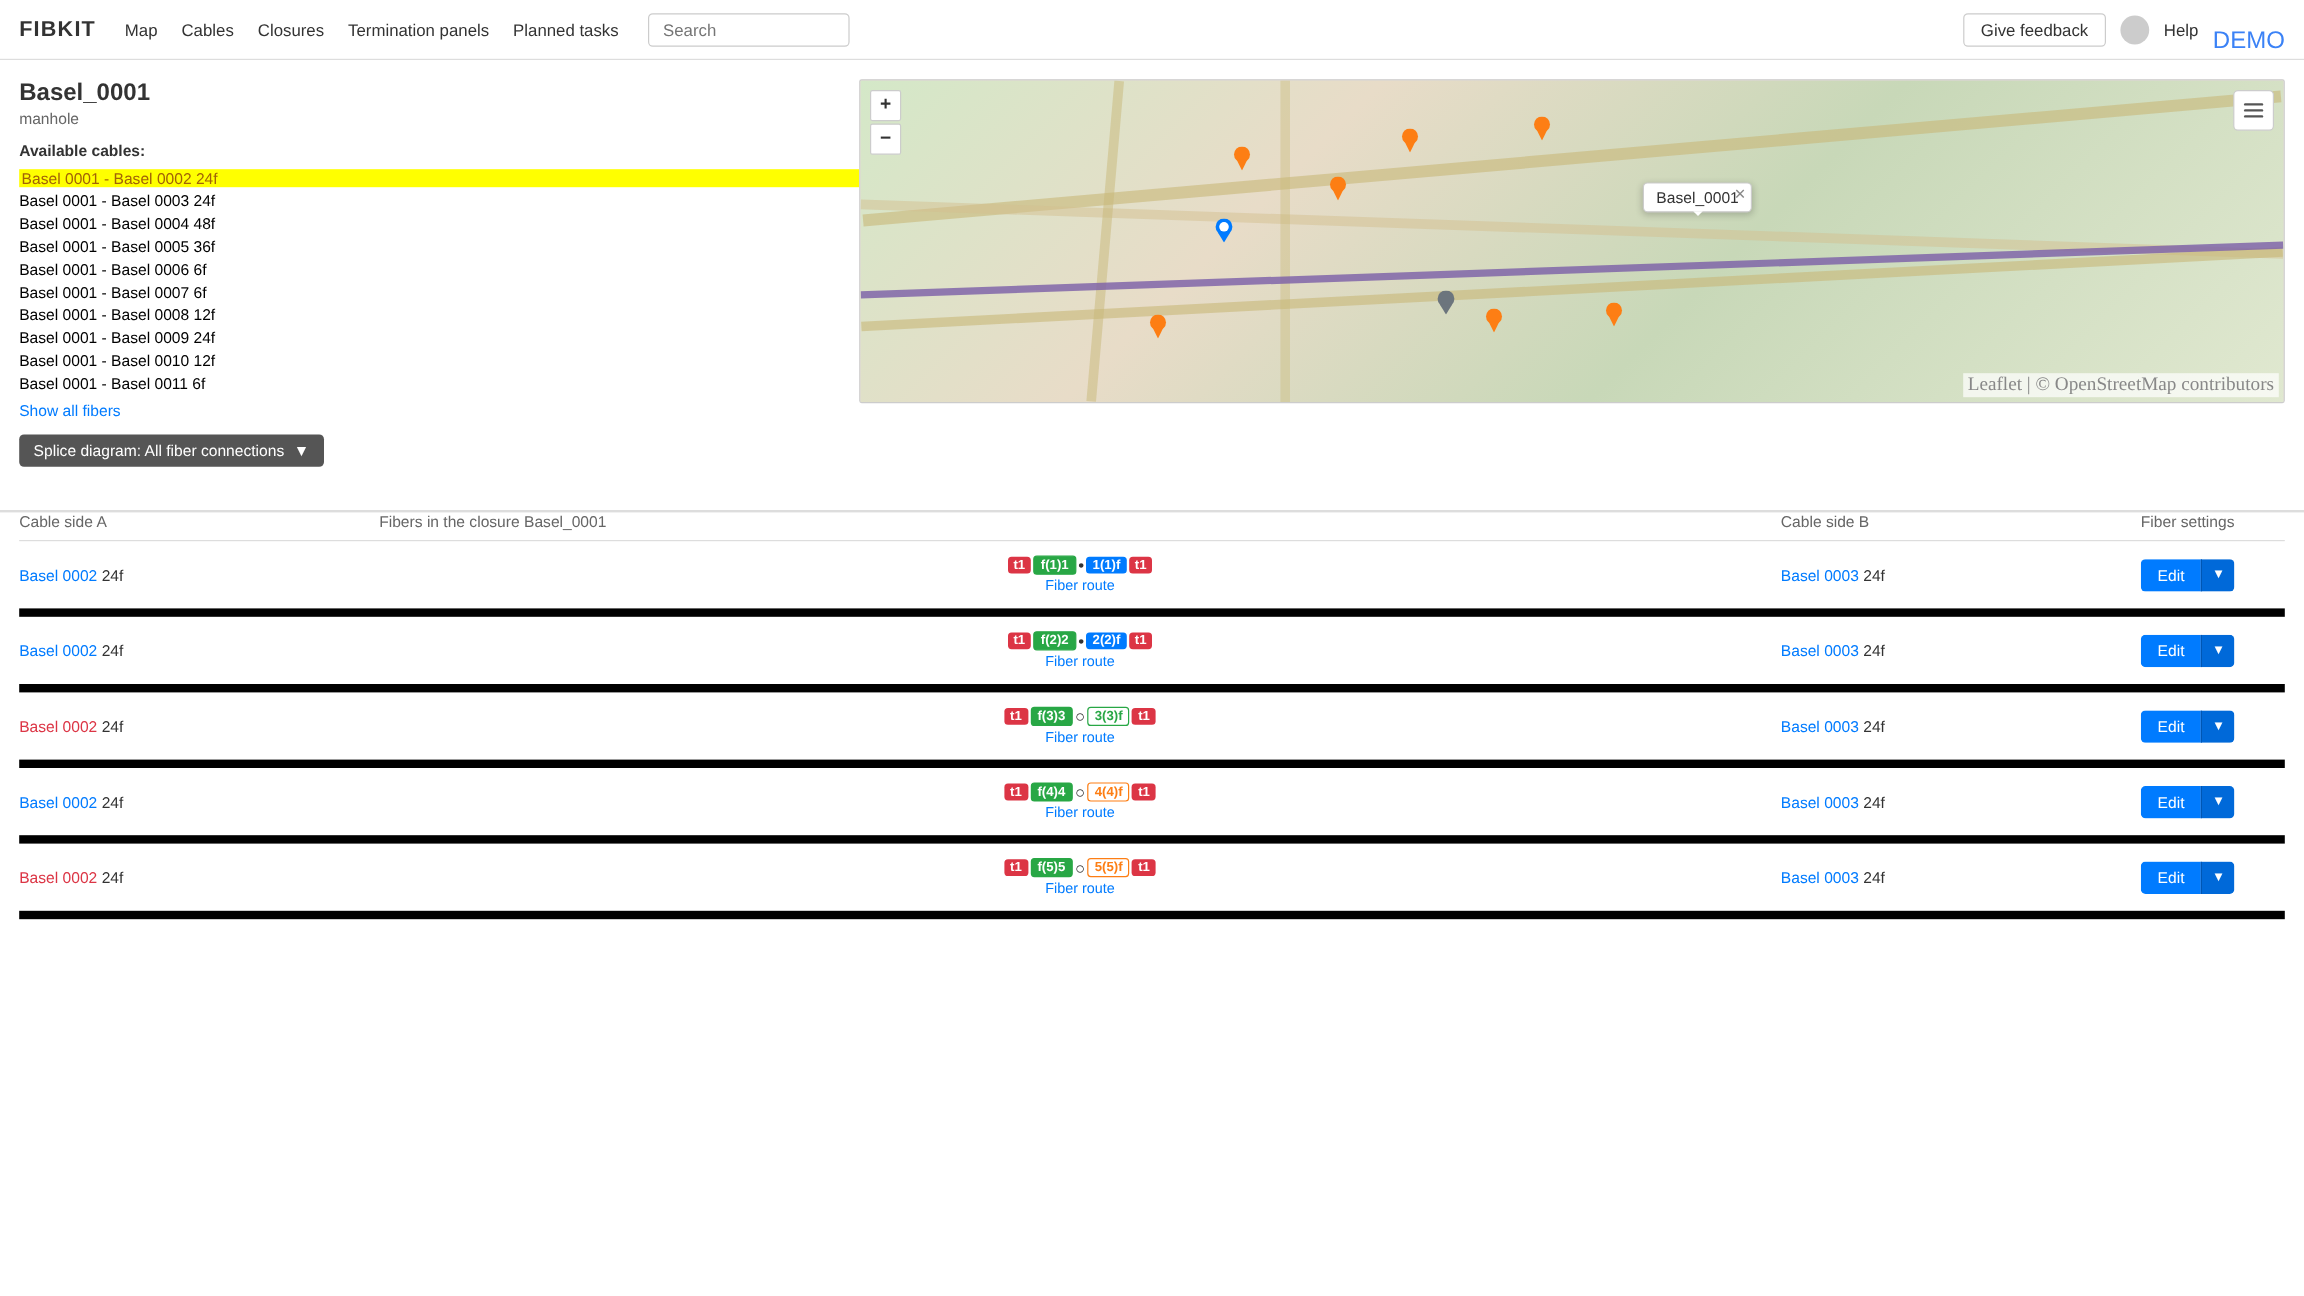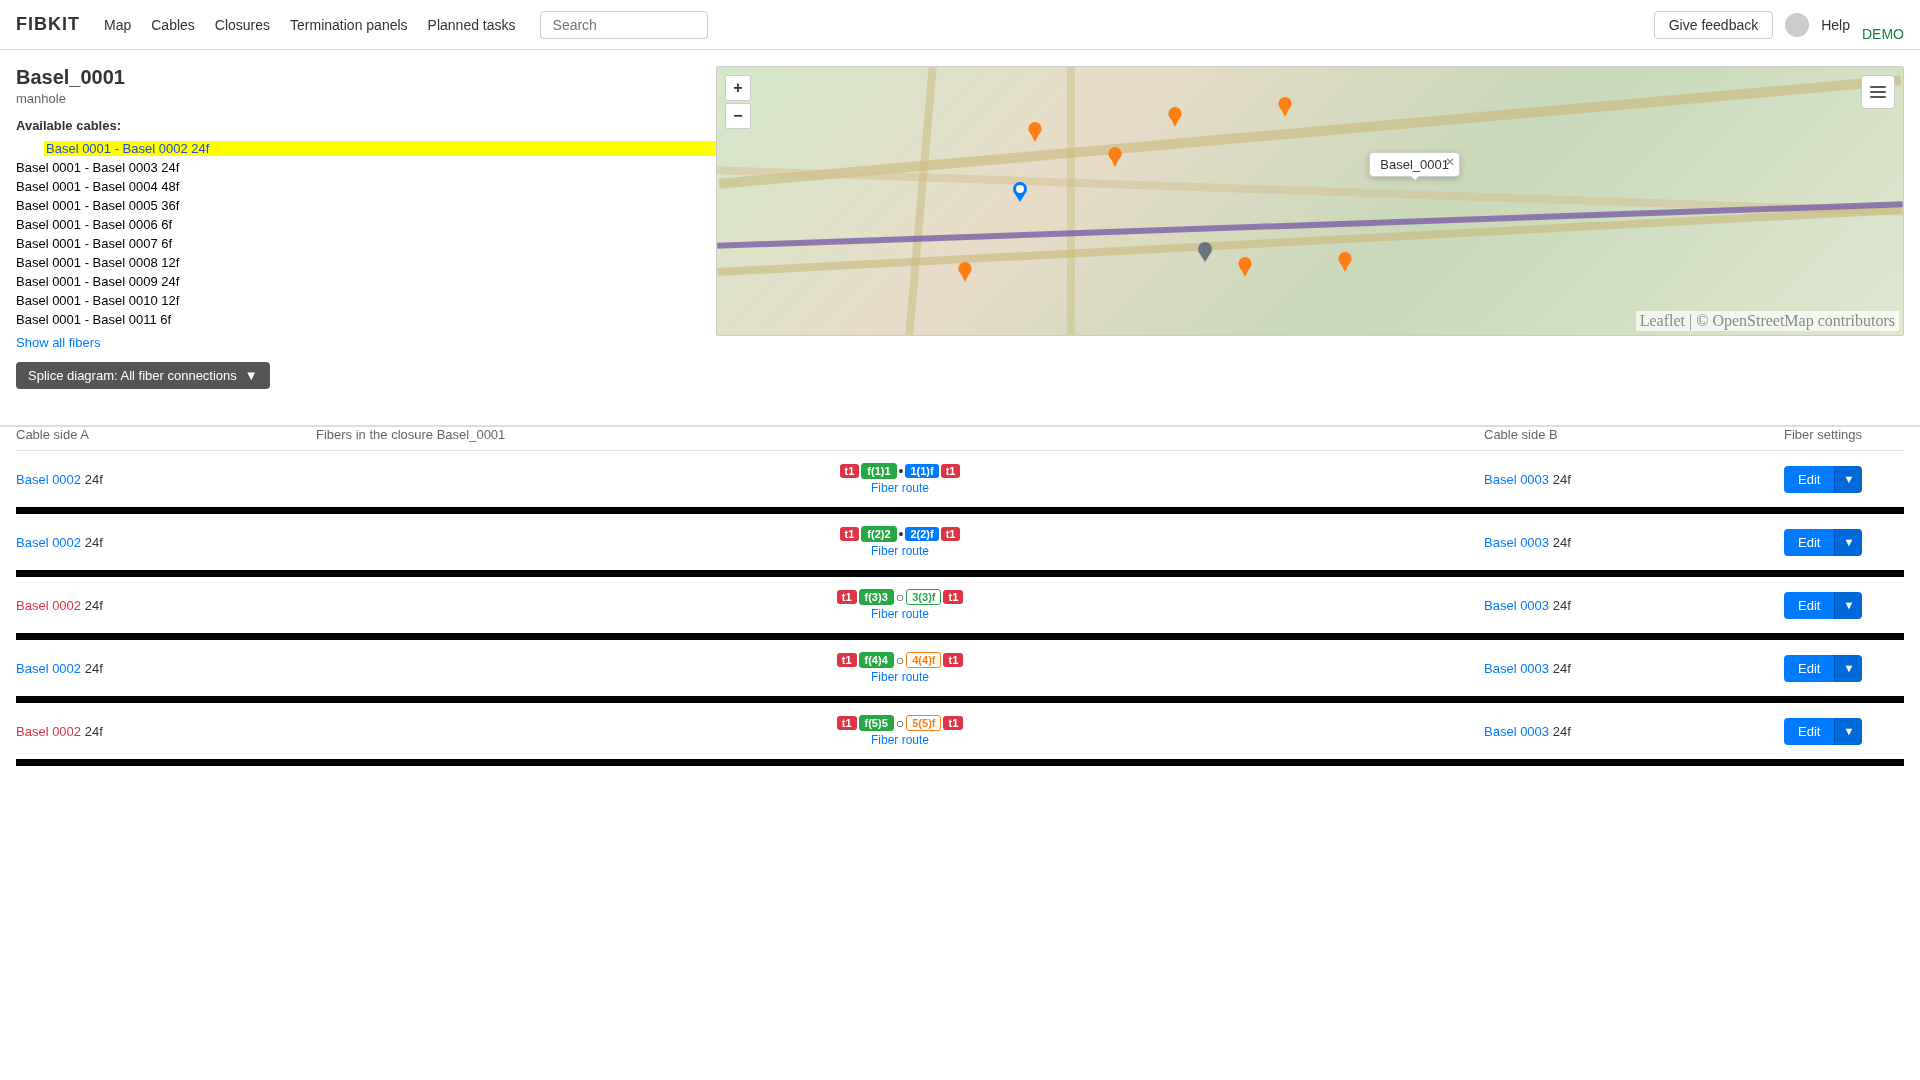--- a/index.html
+++ b/index.html
@@ -49,42 +49,42 @@
     .btn-feedback {
       border: 1px solid #ccc;
       background: #fff;
       padding: 5px 14px;
       border-radius: 4px;
       font-size: 14px;
       cursor: pointer;
       color: #333;
     }
     .nav-help { color: #333; font-size: 14px; text-decoration: none; }
-    .nav-demo { color: #15803d; font-size: 14px; cursor: pointer; margin-top: 19px; }
+    .nav-demo { color: #3b82f6; font-size: 20px; cursor: pointer; margin-top: 19px; }
     .user-icon {
       width: 24px; height: 24px;
       border-radius: 50%;
       background: #ccc;
       display: inline-block;
     }
 
     
     .content {
       display: flex;
       padding: 16px;
     }
     .left-panel { flex: 0 0 700px; }
     .right-panel { flex: 1; }
 
     .page-title { font-size: 20px; font-weight: bold; margin-bottom: 2px; }
     .page-subtitle { font-size: 13px; color: #666; margin-bottom: 12px; }
     .cables-label { font-weight: bold; font-size: 13px; margin-bottom: 8px; }
 
     .cable-link { display: block; color: #000000; text-decoration: none; font-size: 13px; margin-bottom: 4px; }
-    .cable-link.highlighted { background: #ffff00; color: #1d4ed8; padding: 0 2px; margin-left: 28px; }
+    .cable-link.highlighted { background: #ffff00; color: #a16207; padding: 0 2px; }
 
     .show-all { display: block; color: #007bff; font-size: 13px; margin: 8px 0; text-decoration: none; }
 
     .splice-btn {
       display: inline-flex;
       align-items: center;
       background: #555;
       color: #fff;
       border: none;
       padding: 6px 12px;

